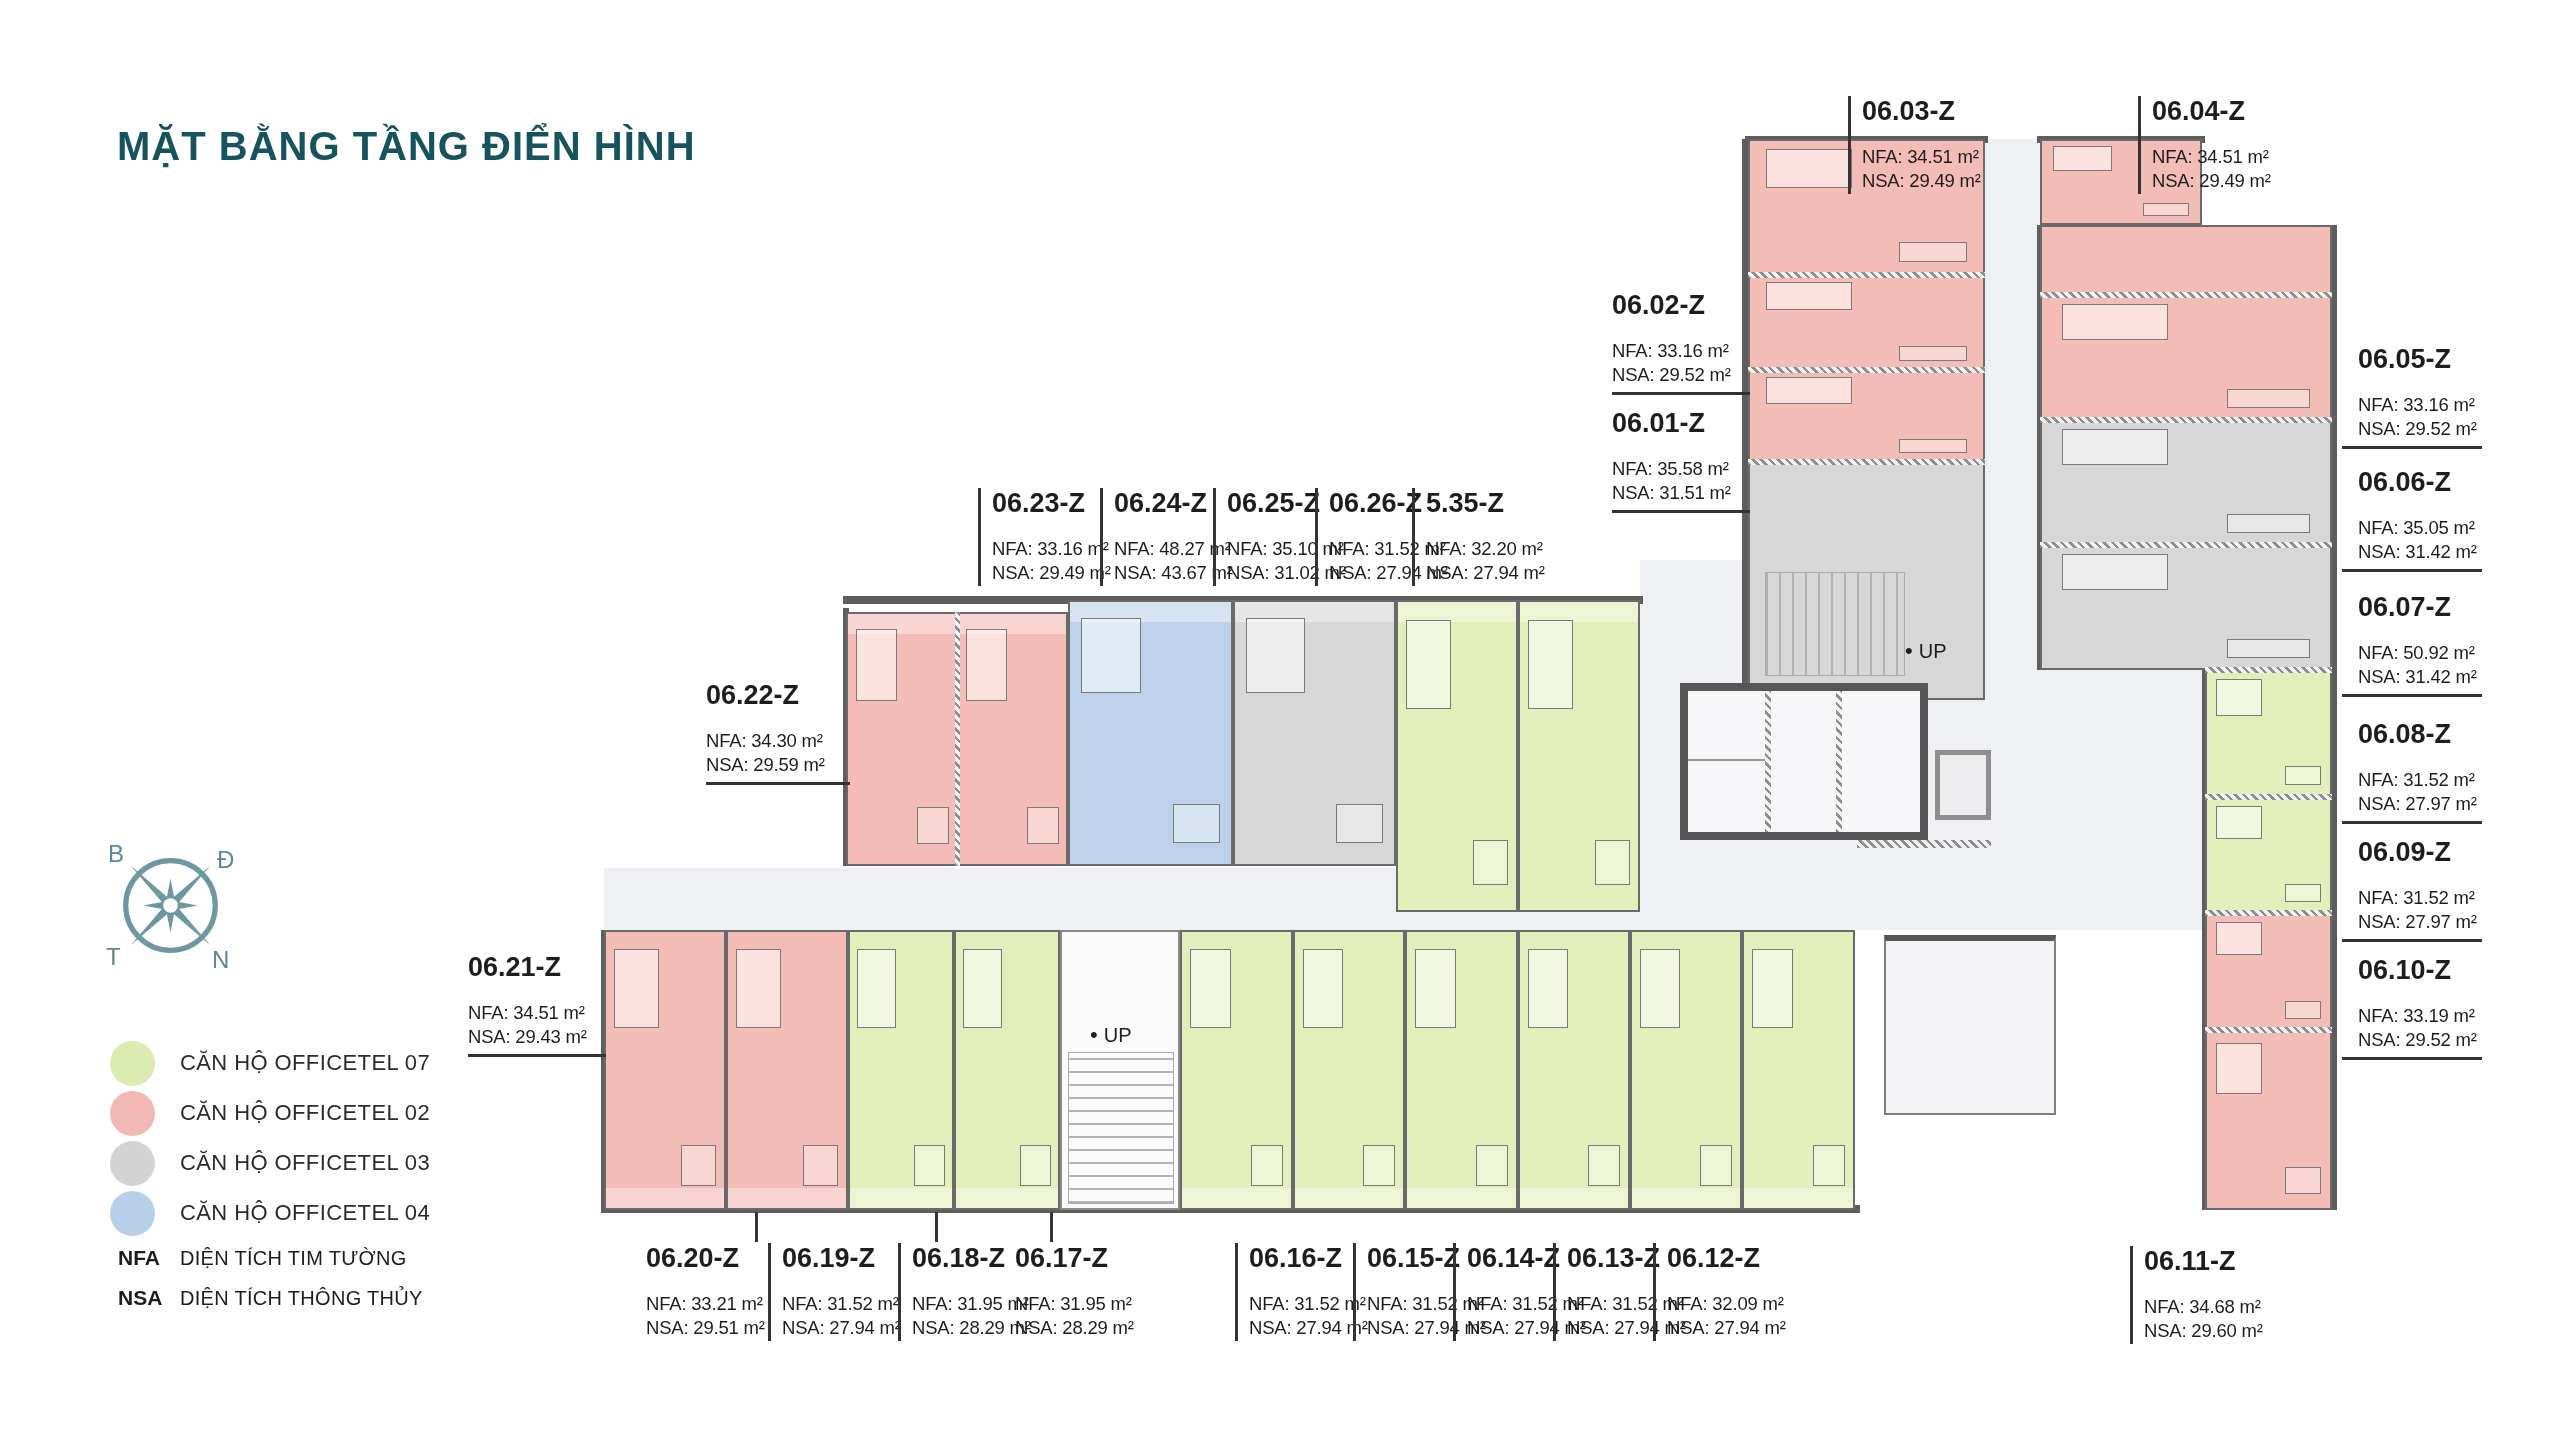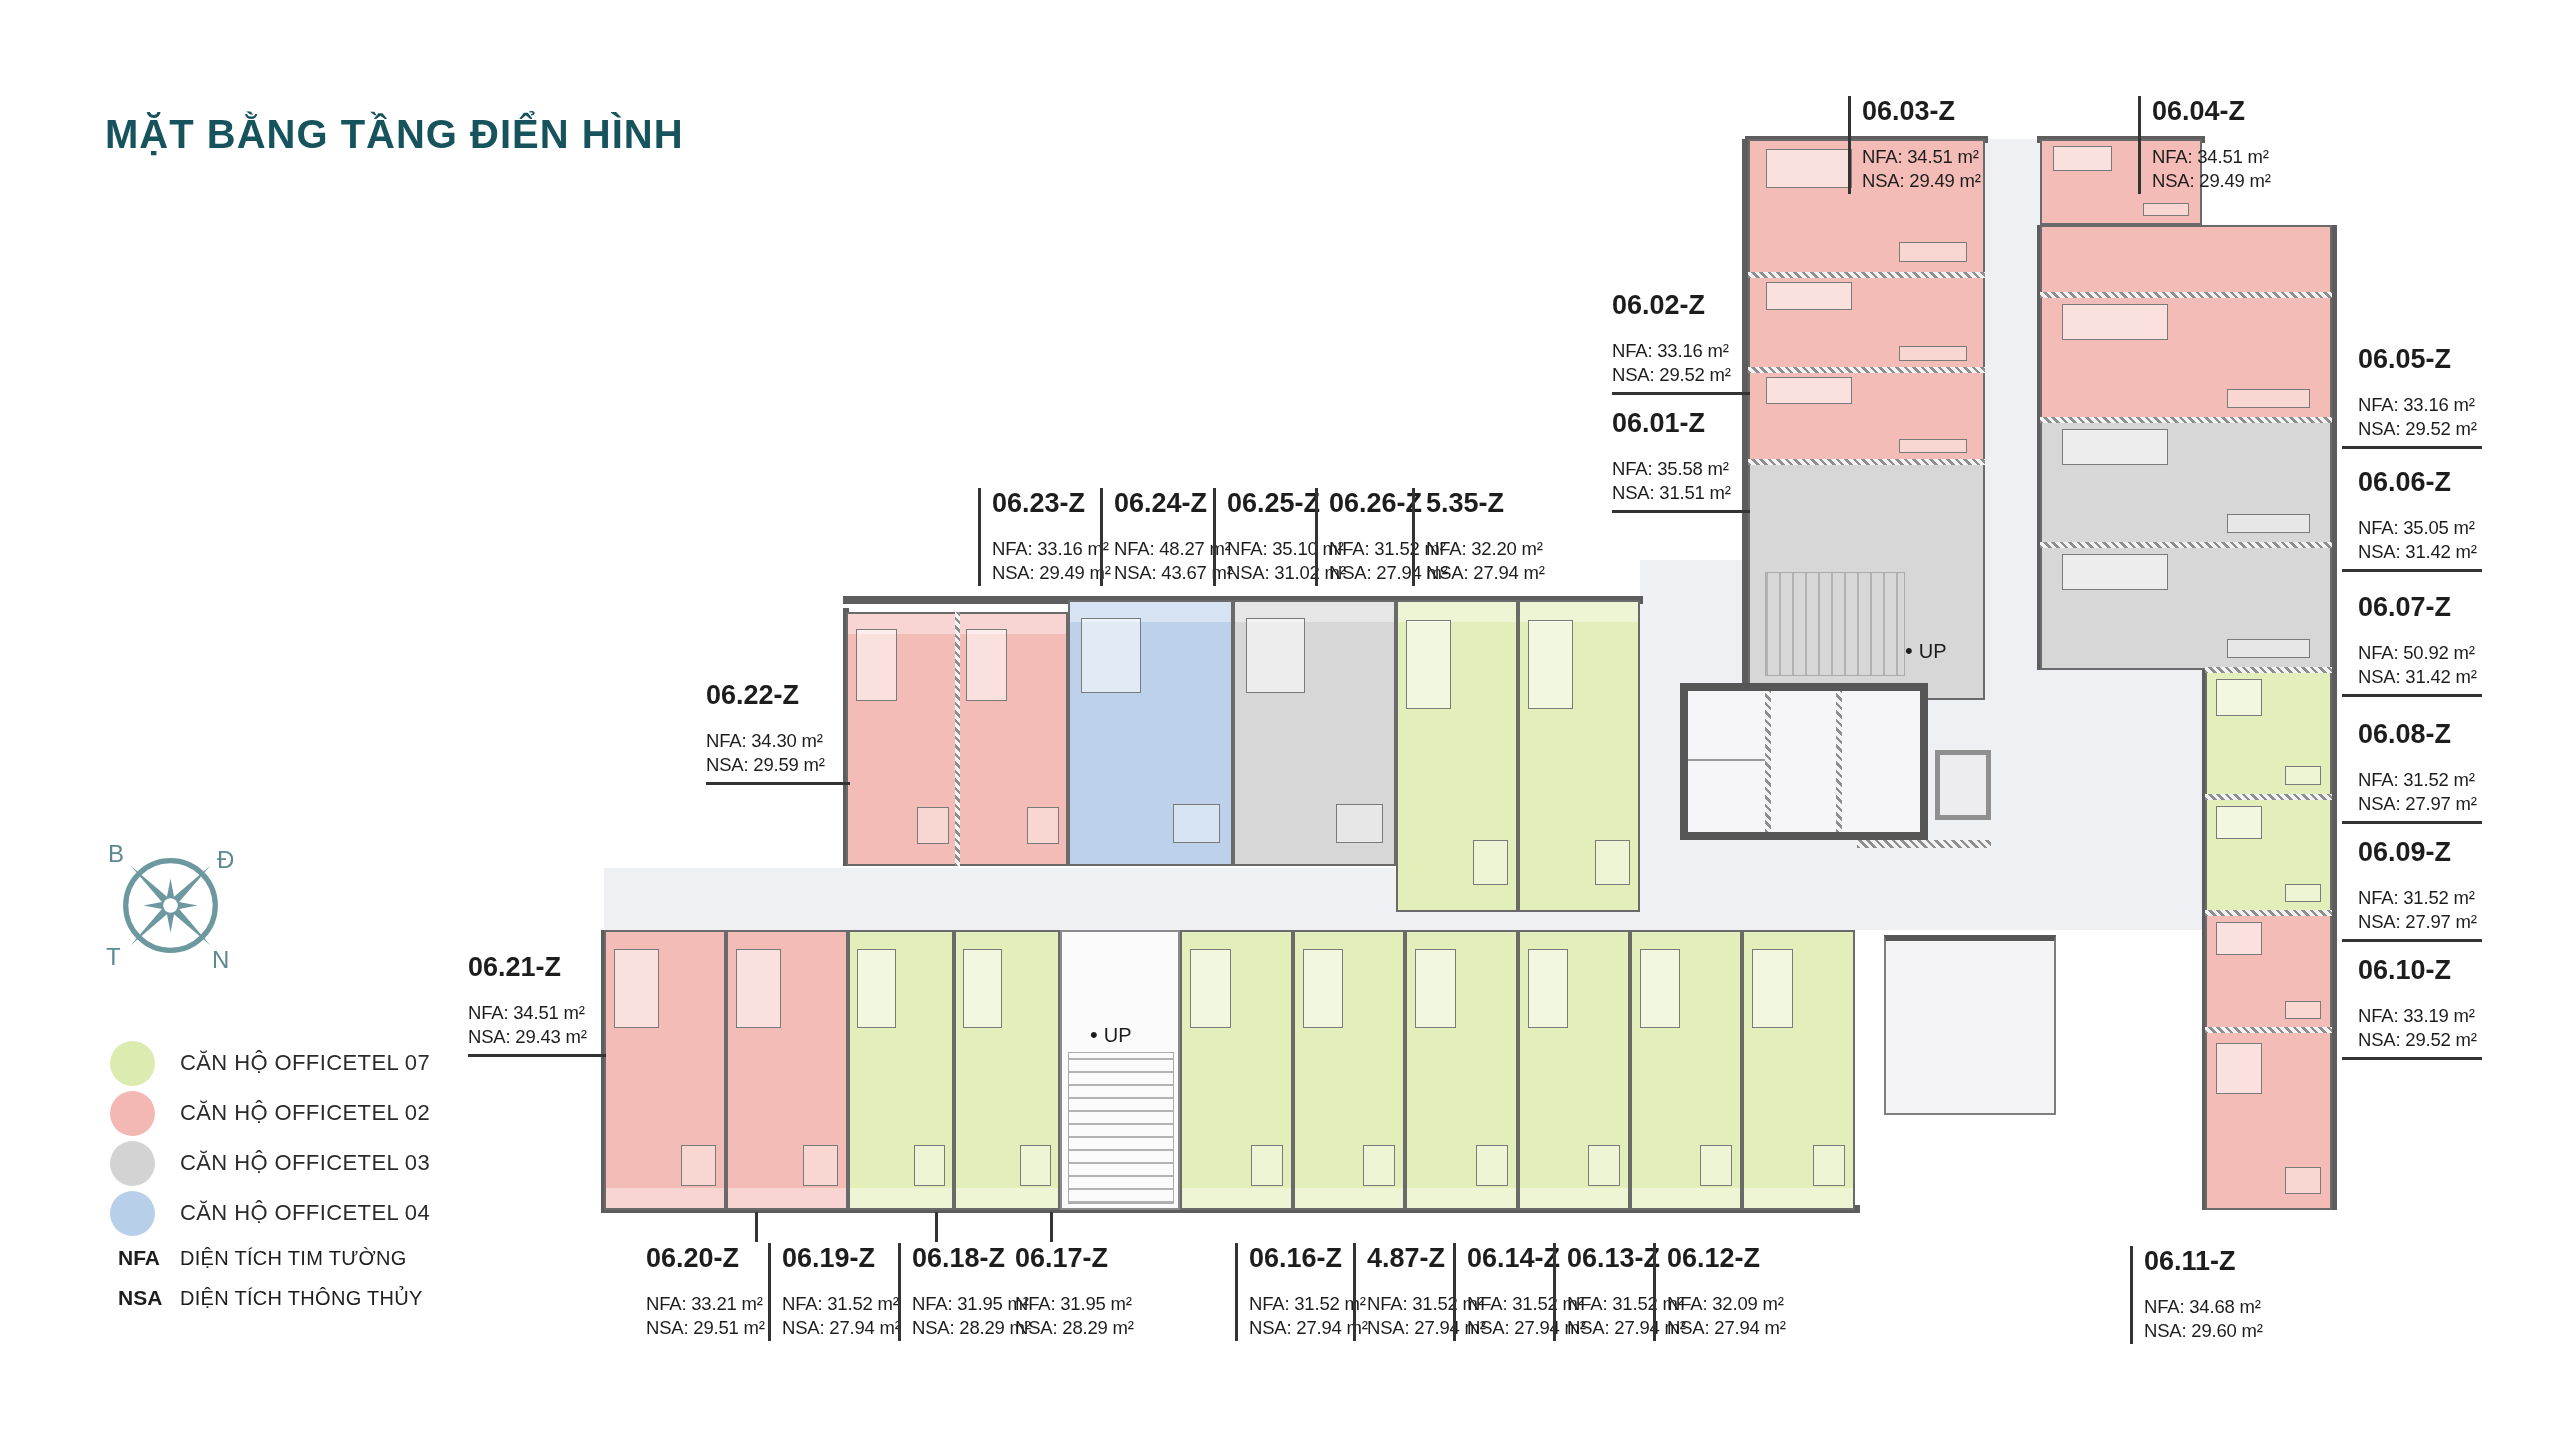--- a/index.html
+++ b/index.html
@@ -1,21 +1,21 @@
 <!DOCTYPE html>
 <html><head>
 <meta charset="utf-8">
 <style>
   html,body{margin:0;padding:0;background:#fff;}
   .stage{position:relative;width:2560px;height:1440px;background:#ffffff;overflow:hidden;
          font-family:"Liberation Sans",sans-serif;}
 
   
   .title{position:absolute;left:105px;top:112px;font-size:40px;font-weight:700;
-         letter-spacing:1px;margin:0;}
+         letter-spacing:1px;margin:12px;}
   .subtitle{position:absolute;left:100px;top:178px;font-family:"Liberation Serif",serif;
          font-size:76px;letter-spacing:2px;}
 
   
   .compass{position:absolute;left:100px;top:838px;width:145px;height:140px;}
   .compass .pt{position:absolute;font-size:24px;color:#5d8891;font-family:"Liberation Sans",sans-serif;}
 
   
   .leg-item{position:absolute;left:110px;height:46px;display:flex;align-items:center;gap:25px;}
   .leg-dot{width:45px;height:45px;border-radius:50%;flex:0 0 45px;}
@@ -343,21 +343,21 @@
         </div>
     </div>
     <div class="lbl bar-left tall" style="left:1235px;top:1243px">
       <div class="code">06.16-Z</div>
       <div class="meta">
           <div>NFA: 31.52 m²</div>
                         <div>NSA: 27.94 m²</div>
         </div>
     </div>
     <div class="lbl bar-left tall" style="left:1353px;top:1243px">
-      <div class="code">4.87-Z</div>
+      <div class="code">06.15-Z</div>
       <div class="meta">
           <div>NFA: 31.52 m²</div>
                         <div>NSA: 27.94 m²</div>
         </div>
     </div>
     <div class="lbl bar-left tall" style="left:1453px;top:1243px">
       <div class="code">06.14-Z</div>
       <div class="meta">
           <div>NFA: 31.52 m²</div>
                         <div>NSA: 27.94 m²</div>

